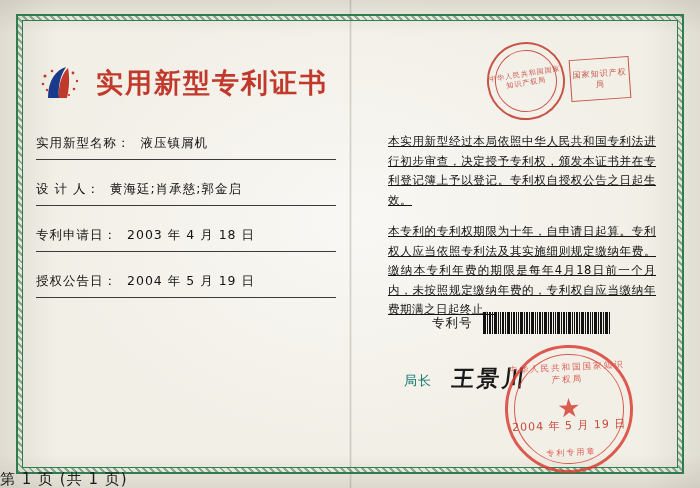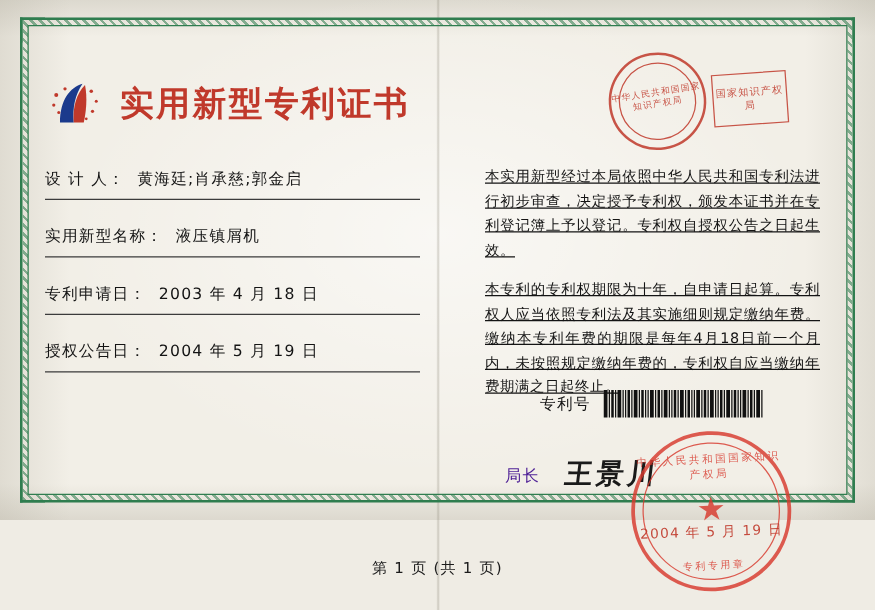--- a/index.html
+++ b/index.html
@@ -2,21 +2,21 @@
 <html><head>
 <meta charset="utf-8">
 <style>
   html,body{margin:0;padding:0;}
   body{
     width:700px;height:488px;overflow:hidden;
     background:#efece4;
     font-family:"DejaVu Sans","Liberation Sans",sans-serif;
   }
   .page{
-    position:relative;width:700px;height:416px;
+    position:relative;width:700px;height:488px;
     background:#f3f1ea;
   }
   
   .paper-tex{
     position:absolute;inset:0;
     background:
       radial-gradient(ellipse at 50% 45%, rgba(255,255,255,0.55) 0%, rgba(255,255,255,0.0) 60%),
       linear-gradient(90deg, rgba(180,175,160,0.30) 0%, rgba(255,255,255,0) 8%, rgba(255,255,255,0) 92%, rgba(180,175,160,0.28) 100%),
       linear-gradient(180deg, rgba(170,165,150,0.30) 0%, rgba(255,255,255,0) 7%, rgba(255,255,255,0) 93%, rgba(170,165,150,0.30) 100%),
       #f2efe7;
@@ -118,21 +118,21 @@
     position:absolute;left:432px;top:312px;display:flex;align-items:center;gap:10px;justify-content:flex-end;
   }
   .patent-no-label{font-size:12.5px;color:#141414;letter-spacing:1px;}
   .barcode{height:22px;display:flex;align-items:flex-end;gap:1px;}
   .barcode i{display:block;width:1px;height:22px;background:#111;}
   .barcode i.w{width:2px;}
   .barcode i.s{width:3px;}
 
   
   .director{
-    position:absolute;left:404px;top:372px;font-size:13px;color:#4c1d95;letter-spacing:1px;
+    position:absolute;left:404px;top:372px;font-size:13px;color:#0f766e;letter-spacing:1px;
   }
   .sign{
     position:absolute;left:452px;top:364px;
     font-family:"DejaVu Serif","Liberation Serif",serif;
     font-size:22px;color:#1a1a1a;font-weight:bold;
     transform:skewX(-7deg);letter-spacing:3px;
   }
 
   
   .seal{
@@ -155,22 +155,22 @@
     font-size:8px;letter-spacing:2px;
   }
   .seal-date{
     position:absolute;left:512px;top:418px;
     font-size:11px;color:#c0392b;opacity:.9;letter-spacing:1px;
     transform:rotate(-2deg);
   }
 
   
   .footer{
-    position:absolute;left:0;right:0;top:446px;text-align:center;
-    font-size:12px;color:#1b1b1b;letter-spacing:1px;
+    position:absolute;left:0;right:0;top:470px;text-align:left;
+    font-size:15px;color:#1b1b1b;letter-spacing:1px;
   }
 </style>
 </head>
 <body>
 
 <div class="page">
   <div class="paper-tex"></div>
   <div class="fold"></div>
 
   <div class="border-outer"></div>
@@ -203,24 +203,24 @@
 
 
   <div class="stamp-red-top">
     <div class="inner"></div>
     <div class="txt">中华人民共和国国家知识产权局</div>
   </div>
   <div class="stamp-box-top">国家知识产权局</div>
 
   <div class="fields">
     <div class="field">
+      <span class="lbl">实用新型名称：</span><span class="val">液压镇屑机</span>
+    </div>
+    <div class="field">
       <span class="lbl">设 计 人：</span><span class="val">黄海廷;肖承慈;郭金启</span>
-    </div>
-    <div class="field">
-      <span class="lbl">实用新型名称：</span><span class="val">液压镇屑机</span>
     </div>
     <div class="field">
       <span class="lbl">专利申请日：</span><span class="val">2003 年 4 月 18 日</span>
     </div>
     <div class="field">
       <span class="lbl">授权公告日：</span><span class="val">2004 年 5 月 19 日</span>
     </div>
   </div>
 
   <div class="body-text">

